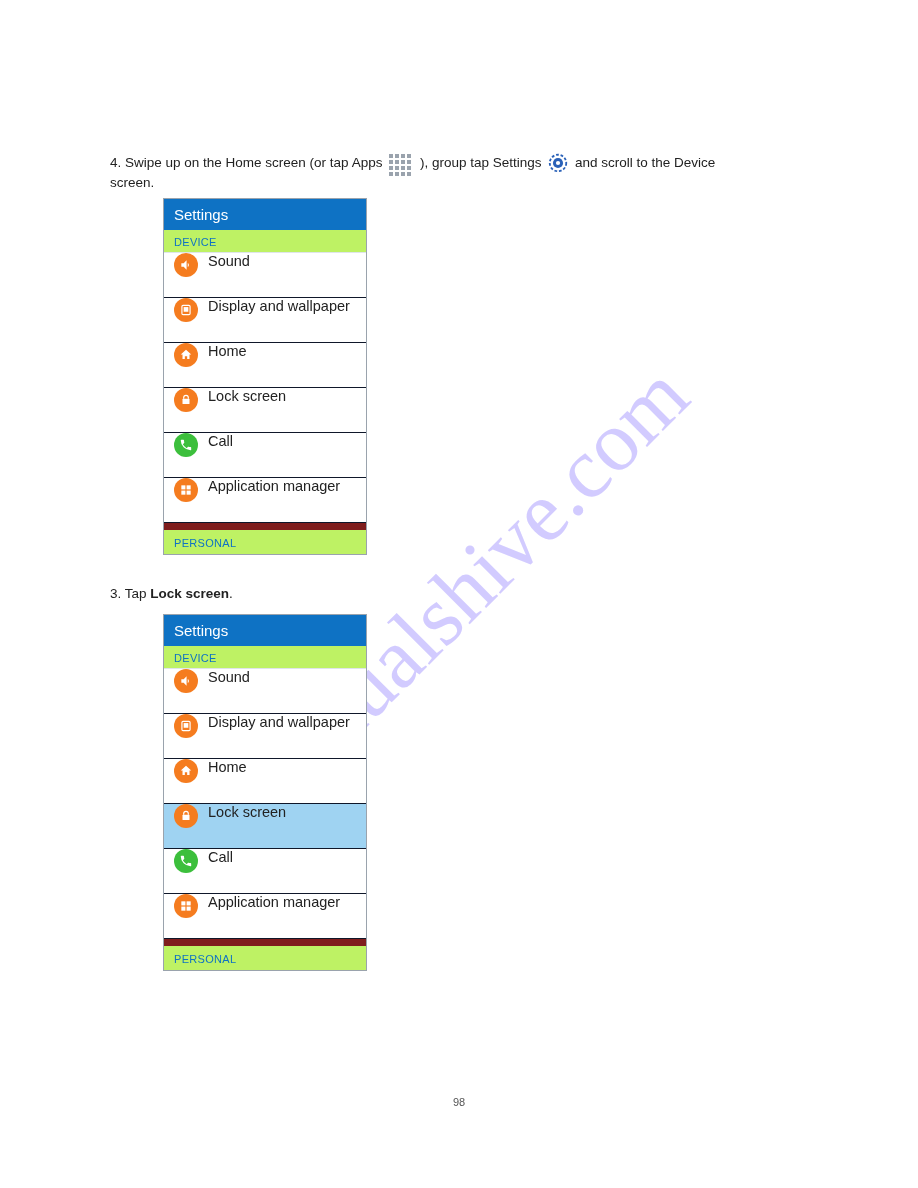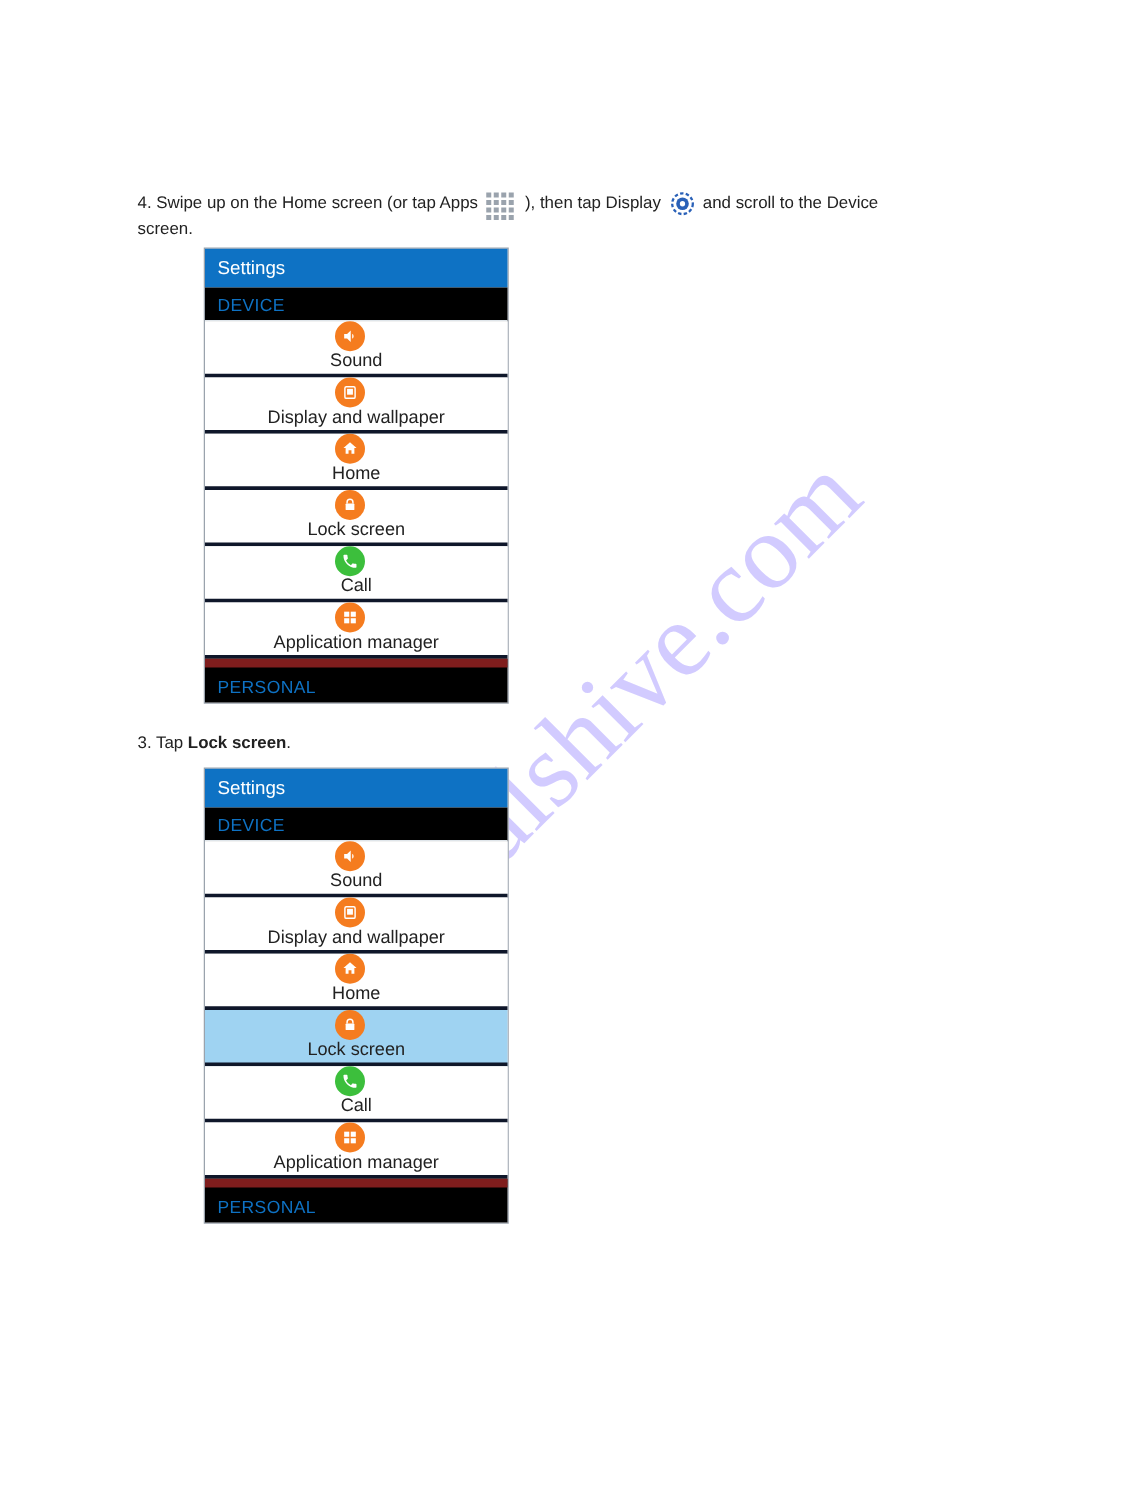--- a/index.html
+++ b/index.html
@@ -18,41 +18,41 @@
   .step { position: absolute; left: 110px; font-size: 13.5px; color: #222; line-height: 1.4; z-index: 2; }
   .step1 { top: 152px; width: 640px; }
   .step3 { top: 585px; width: 640px; }
 
   .inline-icon { display: inline-block; vertical-align: middle; }
   .apps-icon { width: 26px; height: 20px; margin: 0 2px; }
   .apps-icon span { float: left; width: 4px; height: 4px; background: #9aa3ad; margin: 1px; }
   .gear-icon-svg { width: 22px; height: 22px; vertical-align: middle; margin: 0 2px; }
 
   .panel {
-    position: absolute; left: 163px; width: 244px;
+    position: absolute; left: 163px; width: 204px;
     border: 1px solid #9aa3ad; background: #fff; z-index: 2;
   }
   .panel1 { top: 198px; }
   .panel2 { top: 614px; }
 
   .panel-title {
     background: #0e72c4; color: #fff; font-size: 15px;
     padding: 7px 10px; font-weight: 400;
   }
   .section-label {
-    color: #0e72c4; font-size: 14px; padding: 6px 10px 4px;
+    color: #0e72c4; font-size: 11px; padding: 6px 10px 4px;
     letter-spacing: 0.3px; border-bottom: 1px solid #dfe5ea;
-    background: #000000;
+    background: #bef264;
   }
   .section-label.bottom { border-bottom: none; border-top: 7px solid #7f1d1d; padding: 7px 10px 5px; }
 
   .item {
-    display: flex; align-items: center; height: 45px;
-    padding: 0 10px; border-bottom: 3px solid #0f172a;
-    font-size: 14.5px; color: #222; background: #fff; cursor: pointer; flex-direction: column;
+    display: flex; align-items: flex-start; height: 45px;
+    padding: 0 10px; border-bottom: 1px solid #0f172a;
+    font-size: 14.5px; color: #222; background: #fff; cursor: pointer;
   }
   .item:last-of-type { border-bottom: none; }
   .item.highlight { background: #9fd3f2; }
 
   .circ {
     width: 24px; height: 24px; border-radius: 50%;
     display: inline-flex; align-items: center; justify-content: center;
     margin-right: 10px; flex: 0 0 24px; color: #fff;
   }
   .c-orange { background: #f57c1f; }
@@ -63,21 +63,21 @@
 </style>
 </head>
 <body>
 
 <div class="page">
   <div class="watermark">manualshive.com</div>
 
   <div class="step step1">
     <span>4.  Swipe up on the Home screen (or tap Apps </span>
     <span class="inline-icon apps-icon"><span></span><span></span><span></span><span></span><span></span><span></span><span></span><span></span><span></span><span></span><span></span><span></span><span></span><span></span><span></span><span></span></span>
-    <span> ), then tap Display </span>
+    <span> ), group tap Settings </span>
     <svg class="inline-icon gear-icon-svg" viewBox="0 0 24 24">
       <circle cx="12" cy="12" r="9" fill="none" stroke="#2a61b8" stroke-width="2" stroke-dasharray="3 2"></circle>
       <circle cx="12" cy="12" r="5.5" fill="#2a61b8"></circle>
       <circle cx="12" cy="12" r="2.3" fill="#fff"></circle>
     </svg>
     <span> and scroll to the Device screen.</span>
   </div>
 
   <div class="panel panel1">
     <div class="panel-title">Settings</div>
@@ -198,13 +198,14 @@
             <rect x="4" y="13" width="7" height="7"></rect>
             <rect x="13" y="13" width="7" height="7"></rect>
           </svg>
       </span>
       <span>Application manager</span>
     </div>
 
     <div class="section-label bottom">PERSONAL</div>
   </div>
 
+  <div class="page-num">98</div>
 </div>
 
 </body></html>

